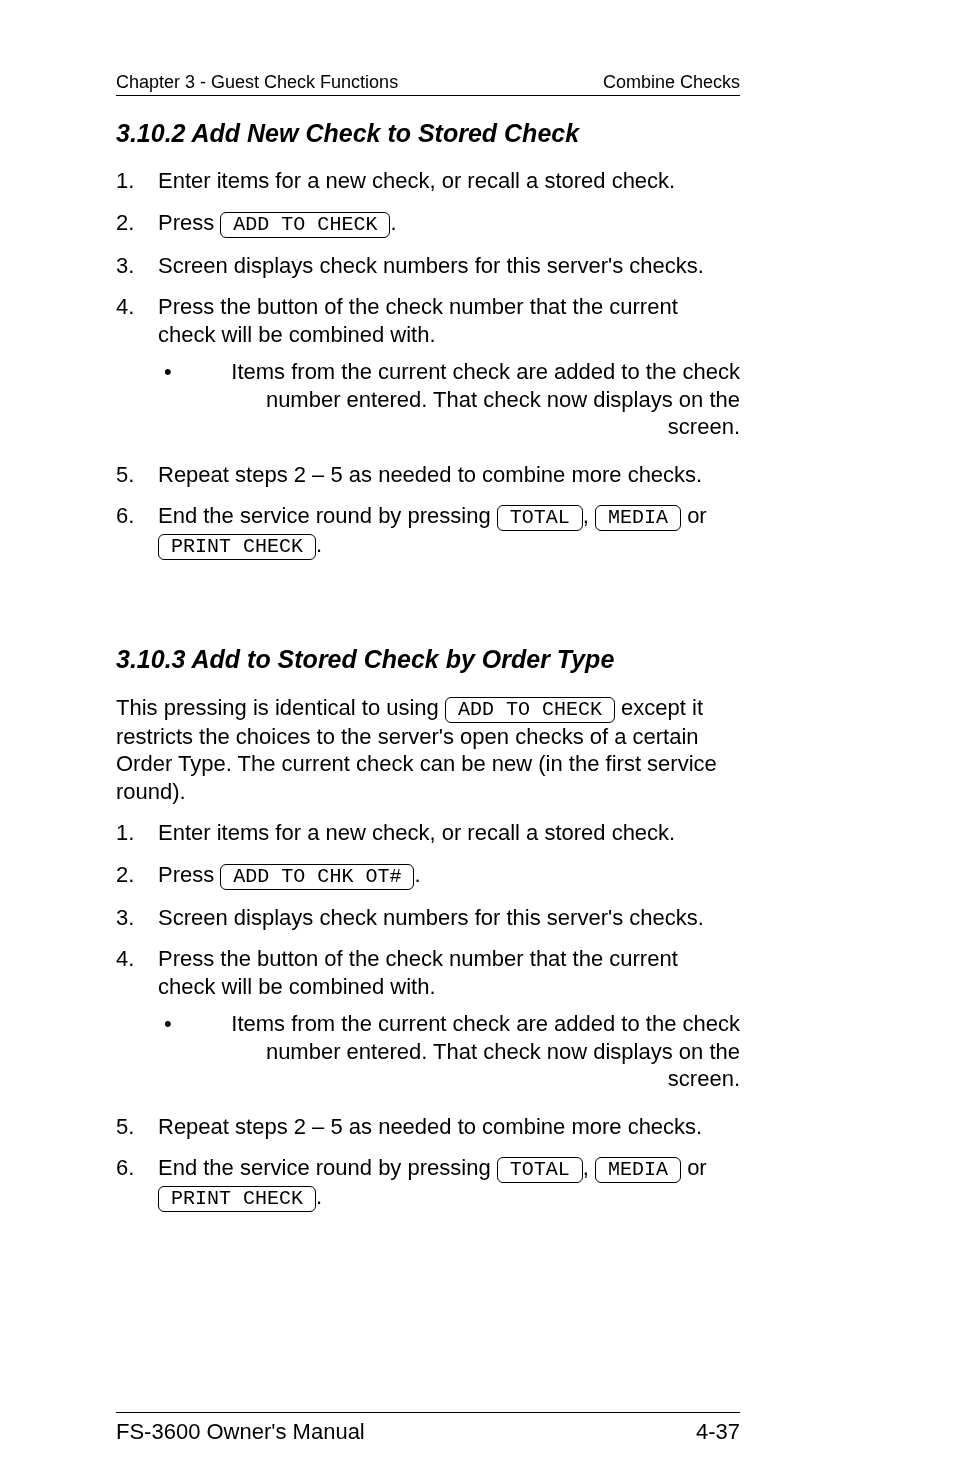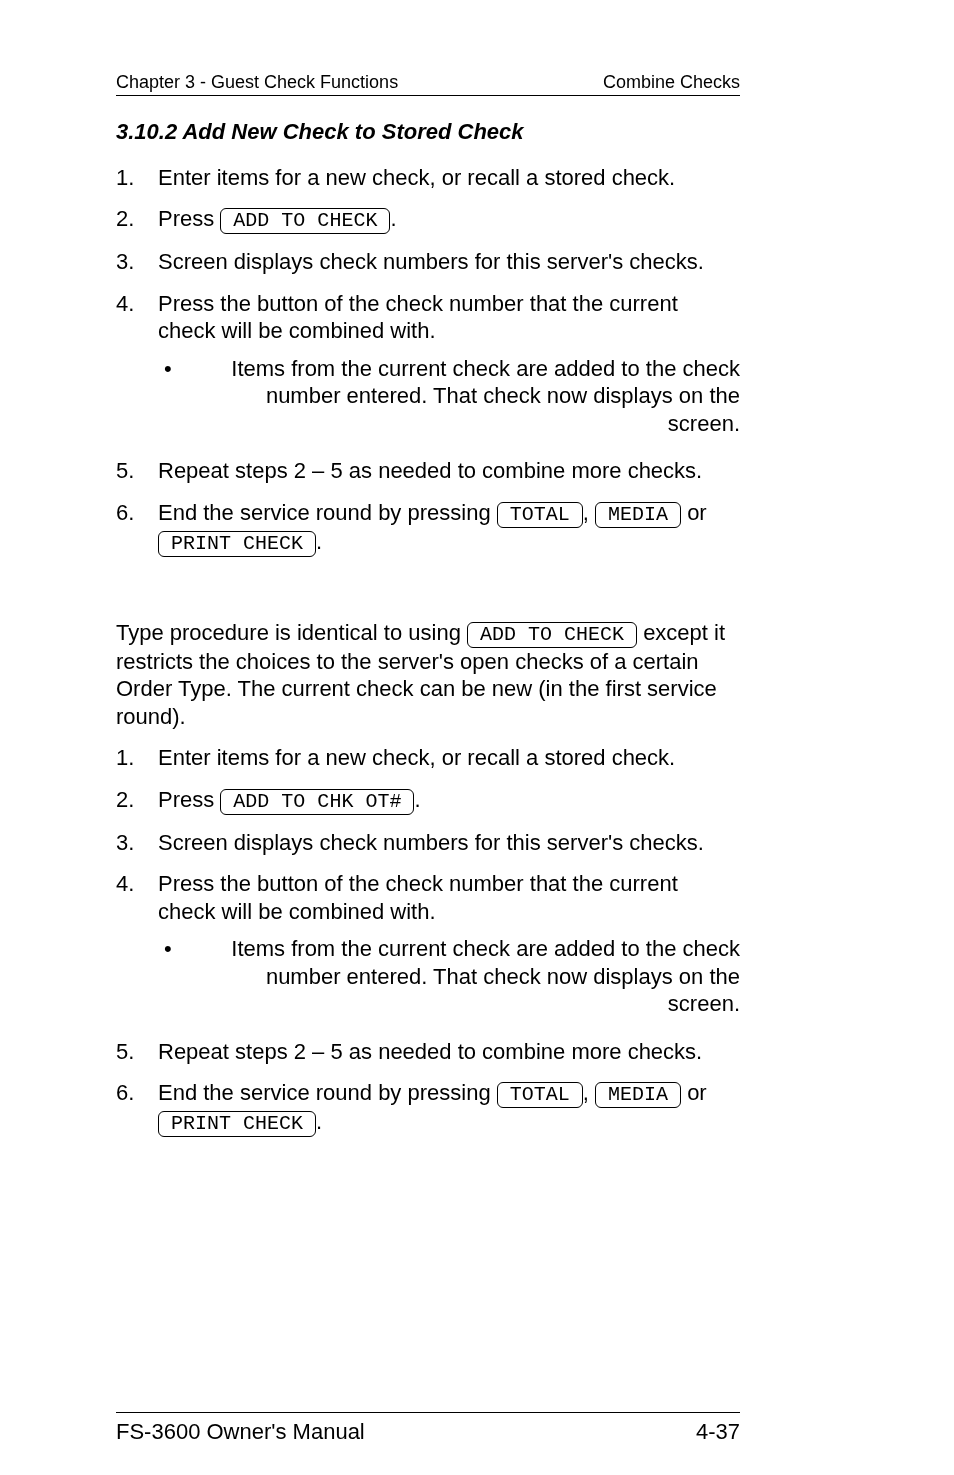--- a/index.html
+++ b/index.html
@@ -26,21 +26,21 @@
     border-bottom: 1.2px solid #000;
   }
   .content {
     flex: 1;
     font-size: 22px;
     line-height: 1.25;
   }
   h2.sec-title {
     font-style: italic;
     font-weight: bold;
-    font-size: 22px;
+    font-size: 25px;
     margin: 22px 0 18px 0;
   }
   .intro {
     margin: 0 0 14px 0;
   }
   ol.steps {
     list-style: none;
     padding: 0;
     margin: 0;
   }
@@ -144,23 +144,24 @@
       <li>
         <span class="num">6.</span>
         <span class="body">
           <span>End the service round by pressing </span><span class="keycap">TOTAL</span><span>, </span><span class="keycap">MEDIA</span><span> or </span><br><span class="keycap">PRINT CHECK</span><span>.</span>
         </span>
       </li>
     </ol>
 
     <div class="section-gap"></div>
 
+    <h2 class="sec-title">3.10.3  Add to Stored Check by Order Type</h2>
 
     <p class="intro">
-      <span>Type procedure is identical to using </span><span class="keycap">ADD TO CHECK</span><span> except it restricts the choices to the server's open checks of a certain Order Type.  The current check can be new (in the first service round).</span>
+      <span>This pressing is identical to using </span><span class="keycap">ADD TO CHECK</span><span> except it restricts the choices to the server's open checks of a certain Order Type.  The current check can be new (in the first service round).</span>
     </p>
 
     <ol class="steps">
       <li>
         <span class="num">1.</span>
         <span class="body">Enter items for a new check, or recall a stored check.</span>
       </li>
       <li>
         <span class="num">2.</span>
         <span class="body">

